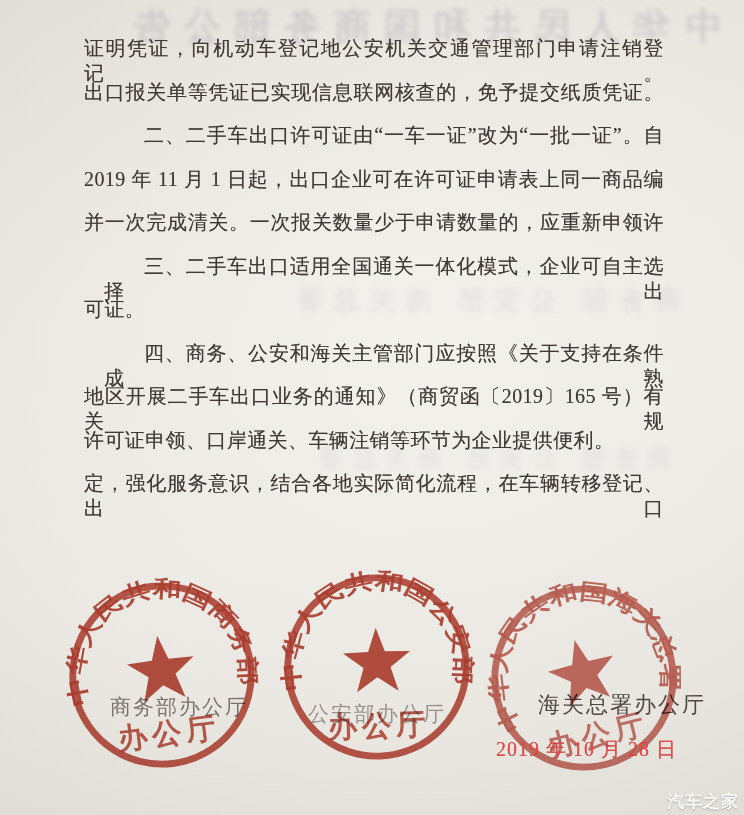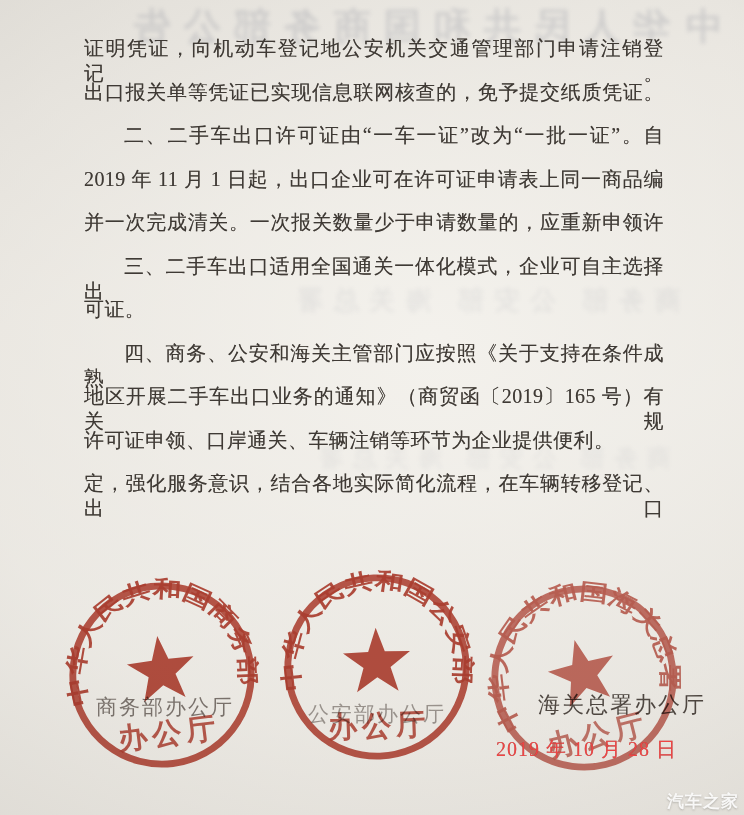--- a/index.html
+++ b/index.html
@@ -20,21 +20,21 @@
   }
   .line {
     font-size: 20px;
     line-height: 25px;
     height: 43.5px;
     letter-spacing: 0.4px;
     white-space: nowrap;
     text-shadow: 0 0 0.6px rgba(63,58,53,0.55);
   }
   .line.fill { white-space: normal; text-align: justify; text-align-last: justify; }
-  .line.indent { text-indent: 2em; }
+  .line.indent { text-indent: 2em; margin-left: 20px; }
 
   
   .bleed {
     position: absolute;
     transform: scaleX(-1);
     filter: blur(2px);
     color: #7e8290;
     font-weight: bold;
     white-space: nowrap;
     pointer-events: none;
@@ -55,21 +55,21 @@
   .seal-3 { left: 486px; top: 580px; transform: rotate(-14deg); opacity: 0.78; }
 
   .printed-name {
     position: absolute;
     z-index: 2;
     font-size: 21px;
     letter-spacing: 2px;
     white-space: nowrap;
     font-family: "Liberation Serif", "DejaVu Serif", serif;
   }
-  .printed-1 { left: 96px;  top: 693px; color: rgba(62,52,45,0.66); }
+  .printed-1 { left: 110px;  top: 693px; color: rgba(62,52,45,0.66); }
   .printed-2 { left: 308px; top: 700px; color: rgba(62,52,45,0.48); }
   .printed-3 { left: 492px; top: 690px; color: rgba(50,42,36,0.85); font-size: 22px; margin-left: 46px; }
 
   .date-line {
     position: absolute;
     left: 496px; top: 736px;
     font-size: 20px;
     letter-spacing: 1px;
     color: #ef4444;
     z-index: 4;

